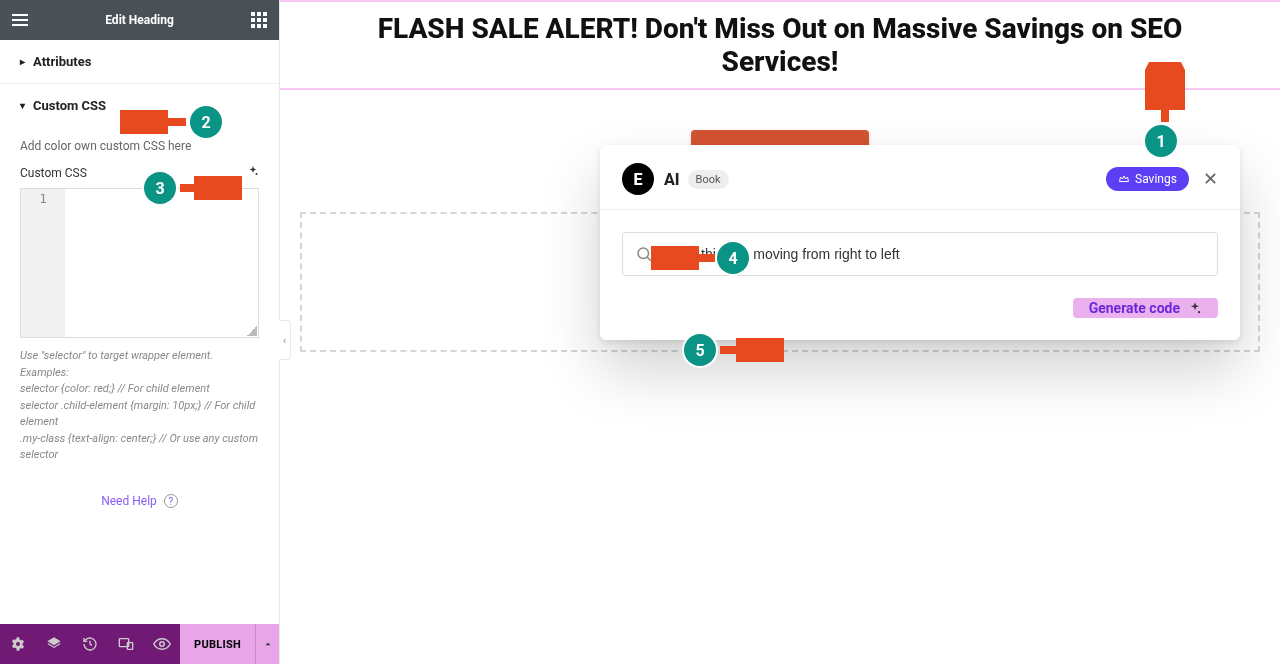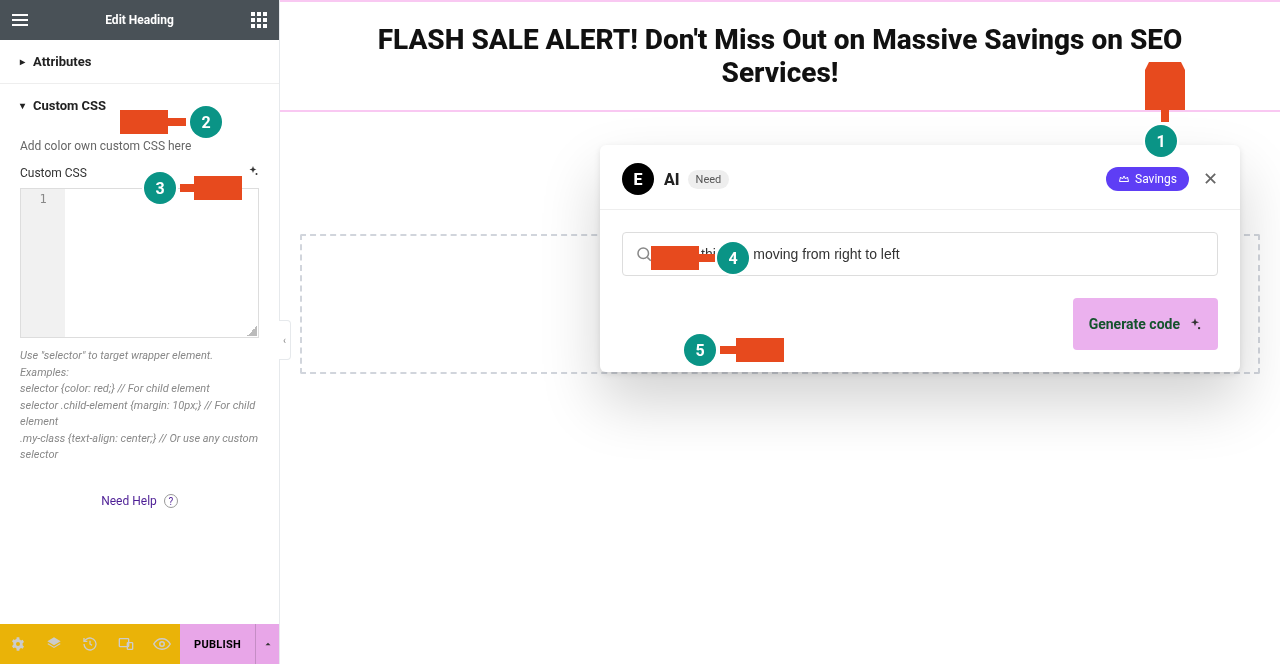--- a/index.html
+++ b/index.html
@@ -73,30 +73,30 @@
   }
   .css-code { flex:1; padding: 3px 4px; }
   .css-resize {
     position: absolute; right: 1px; bottom: 1px; width: 10px; height: 10px;
     background: linear-gradient(135deg, transparent 50%, #bbb 50%);
   }
 
   .helptext { color: #888; font-size: 11px; font-style: italic; margin-top: 10px; line-height: 1.5; }
 
   .need-help {
-    text-align: center; color: #4c1d95; font-size: 12px; padding: 30px 0 10px;
+    text-align: center; color: #8b5cf6; font-size: 12px; padding: 30px 0 10px;
   }
   .need-help .q-icon {
     display: inline-block; width: 14px; height: 14px; border: 1px solid #999; border-radius: 50%;
     font-size: 10px; line-height: 14px; margin-left: 4px; text-align: center;
   }
 
   
   .panel-footer {
-    height: 40px; background: #eab308; display: flex; align-items: stretch;
+    height: 40px; background: #701a75; display: flex; align-items: stretch;
     color: #fff; flex: 0 0 40px;
   }
   .footer-icons { display: flex; align-items: center; flex: 1; }
   .footer-icons .fi {
     width: 36px; height: 40px; display: flex; align-items: center; justify-content: center;
     cursor: pointer; color: #ddd; font-size: 15px;
   }
   .publish-btn {
     background: #e8a6e8; color: #000; font-weight: 700; font-size: 11px;
     display: flex; align-items: center; padding: 0 14px; cursor: pointer; letter-spacing: .3px;
@@ -116,21 +116,21 @@
 
   
   .canvas { flex: 1; position: relative; overflow: auto; }
 
   .sel-top { height: 2px; background: #f9c8f2; }
   .heading-row {
     padding: 10px 40px 10px; background: #fff; text-align: center;
     border-bottom: 2px solid #f9c8f2;
   }
   .heading-row h1 {
-    margin: 11px; font-size: 28px; font-weight: 800; color: #111;
+    margin: 0; font-size: 28px; font-weight: 800; color: #111;
   }
 
   .cta-row { text-align: center; padding: 40px 0 20px; }
   .cta-btn {
     display: inline-block; background: #d35331; color: #fff; font-weight: 600;
     padding: 12px 28px; border-radius: 4px; font-size: 15px;
     box-shadow: 0 2px 4px rgba(0,0,0,.15);
   }
 
   .drop-area {
@@ -170,22 +170,22 @@
     display: flex; align-items: center; padding: 0 12px;
   }
   .ai-input input {
     border: none; outline: none; flex: 1; font-size: 14px; color: #333;
     background: transparent; margin-left: 8px;
   }
   .search-icon-svg { width: 18px; height: 18px; stroke: #888; fill: none; stroke-width: 2; }
 
   .ai-actions { display: flex; justify-content: flex-end; padding: 0 22px 22px; }
   .gen-btn {
-    background: #ebb1ee; color: #14532d; font-weight: 700; font-size: 14px;
-    padding: 18px 16px; border-radius: 4px; display: flex; align-items: center; gap: 8px;
+    background: #ebb1ee; color: #6d28d9; font-weight: 700; font-size: 14px;
+    padding: 2px 16px; border-radius: 4px; display: flex; align-items: center; gap: 8px;
     cursor: pointer;
   }
 
   
   .ann-badge {
     position: absolute; width: 32px; height: 32px; border-radius: 50%;
     background: #0a9486; color: #fff; font-weight: 700; font-size: 16px;
     display: flex; align-items: center; justify-content: center;
     box-shadow: 0 0 0 2px #fff;
     z-index: 50;
@@ -316,21 +316,21 @@
     <div class="cta-row">
       <span class="cta-btn">Book Your Service</span>
     </div>
 
     <div class="drop-area"></div>
 
     <div class="ai-modal">
       <div class="ai-head">
         <div class="ai-logo">E</div>
         <div class="ai-title">AI</div>
-        <div class="beta-pill">Need</div>
+        <div class="beta-pill">Book</div>
         <div class="ai-head-spacer"></div>
         <div class="upgrade-pill">
           <svg width="12" height="12" viewBox="0 0 24 24" fill="none" stroke="#fff" stroke-width="2">
               <path d="M3 17h18l-2-9-4 4-3-6-3 6-4-4-2 9z"></path>
             </svg>
           <span>Savings</span>
         </div>
         <div class="ai-close">✕</div>
       </div>
       <div class="ai-body">

